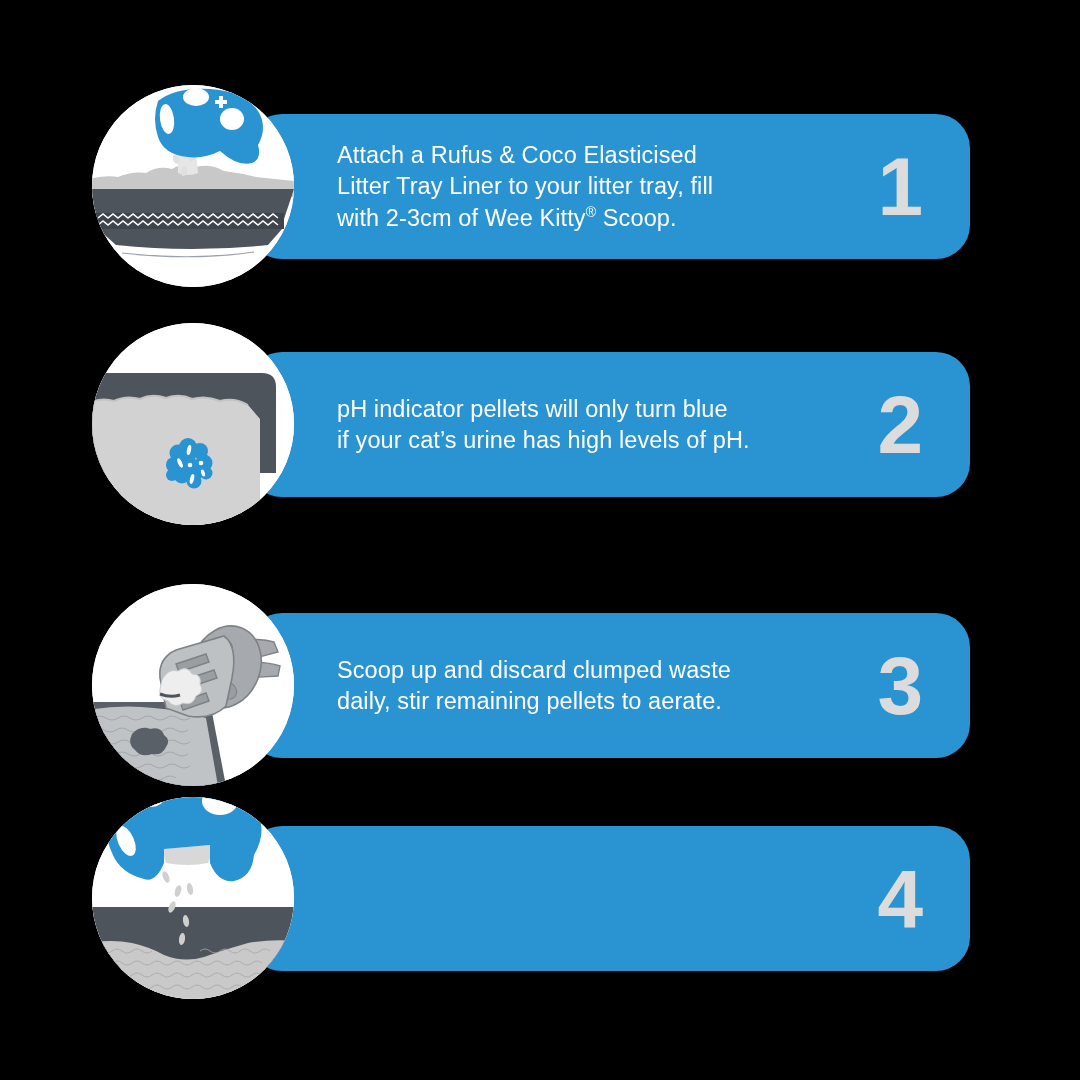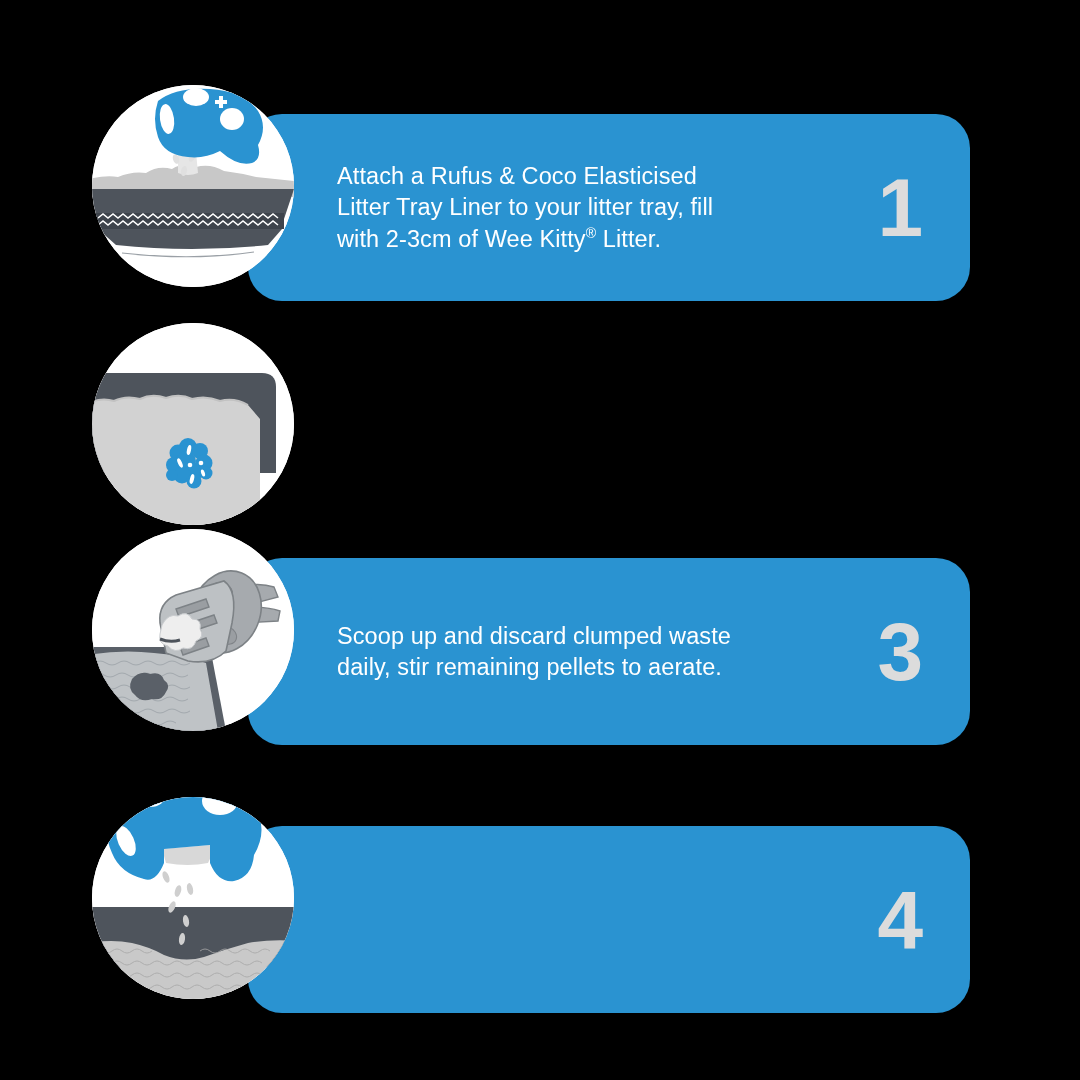--- a/index.html
+++ b/index.html
@@ -25,30 +25,30 @@
 
   
   .step-row {
     position: absolute;
     left: 0;
     width: 1080px;
     height: 240px;
   }
   .step-row[data-index="0"] { top: 70px; }
   .step-row[data-index="1"] { top: 308px; }
-  .step-row[data-index="2"] { top: 514px; text-decoration: underline; }
+  .step-row[data-index="2"] { top: 569px; text-decoration: underline; }
   .step-row[data-index="3"] { top: 782px; }
 
   
   .step-bar {
     position: absolute;
     left: 248px;
     top: 44px;
     width: 722px;
-    height: 187px;
+    height: 145px;
     background: #2a93d1;
     border-radius: 34px;
     box-sizing: border-box;
   }
 
   .step-text {
     position: absolute;
     left: 89px;          
     top: 50%;
     transform: translateY(-50%);
@@ -97,21 +97,21 @@
 </head>
 <body>
 
 <div id="stage">
 
   <div class="step-row" data-index="0">
 
     <div class="step-bar">
       <div class="step-text"><span>Attach a Rufus &amp; Coco Elasticised
 Litter Tray Liner to your litter tray, fill
-with 2-3cm of Wee Kitty</span><sup>®</sup><span> Litter.</span></div>
+with 2-3cm of Wee Kitty</span><sup>®</sup><span> Scoop.</span></div>
       <div class="step-number">1</div>
     </div>
 
     <div class="step-circle">
       <svg viewBox="0 0 202 202" xmlns="http://www.w3.org/2000/svg">
         <rect width="202" height="202" fill="#ffffff"></rect>
 
         <path d="M-4 94 Q14 90 26 92 Q40 86 54 88 Q66 80 80 84 Q92 76 104 82 Q118 78 132 86 Q148 88 164 92 L202 96 L202 112 L-4 112 Z" fill="#c8c8c8"></path>
 
         <path d="M-4 104 L202 104 L190 140 L6 140 Z" fill="#4e545c"></path>
@@ -133,20 +133,25 @@
         <ellipse cx="75" cy="34" rx="7" ry="15" fill="#ffffff" transform="rotate(-8 75 34)"></ellipse>
         <ellipse cx="104" cy="12" rx="13" ry="9" fill="#ffffff"></ellipse>
         <ellipse cx="140" cy="34" rx="12" ry="11" fill="#ffffff"></ellipse>
         <path d="M127 11 h4 v4 h4 v4 h-4 v4 h-4 v-4 h-4 v-4 h4 z" fill="#ffffff"></path>
       </svg>
     </div>
   </div>
 
   <div class="step-row" data-index="1">
 
+    <div class="step-bar">
+      <div class="step-text"><span>pH indicator pellets will only turn blue
+if your cat’s urine has high levels of pH.</span><sup></sup><span></span></div>
+      <div class="step-number">2</div>
+    </div>
 
     <div class="step-circle">
       <svg viewBox="0 0 202 202" xmlns="http://www.w3.org/2000/svg">
         <rect width="202" height="202" fill="#ffffff"></rect>
 
         <path d="M-4 50 L170 50 Q184 50 184 64 L184 150 L-4 150 Z" fill="#4e545c"></path>
 
         <path d="M-4 80 Q10 74 22 78 Q34 72 48 76 Q60 70 74 75 Q88 70 100 76 Q114 72 128 78 Q142 74 156 82 L168 96 L168 202 L-4 202 Z" fill="#d2d2d2"></path>
 
         <path d="M-4 80 Q10 74 22 78 Q34 72 48 76 Q60 70 74 75 Q88 70 100 76 Q114 72 128 78 Q142 74 156 82" fill="none" stroke="#c2c2c2" stroke-width="2"></path>

